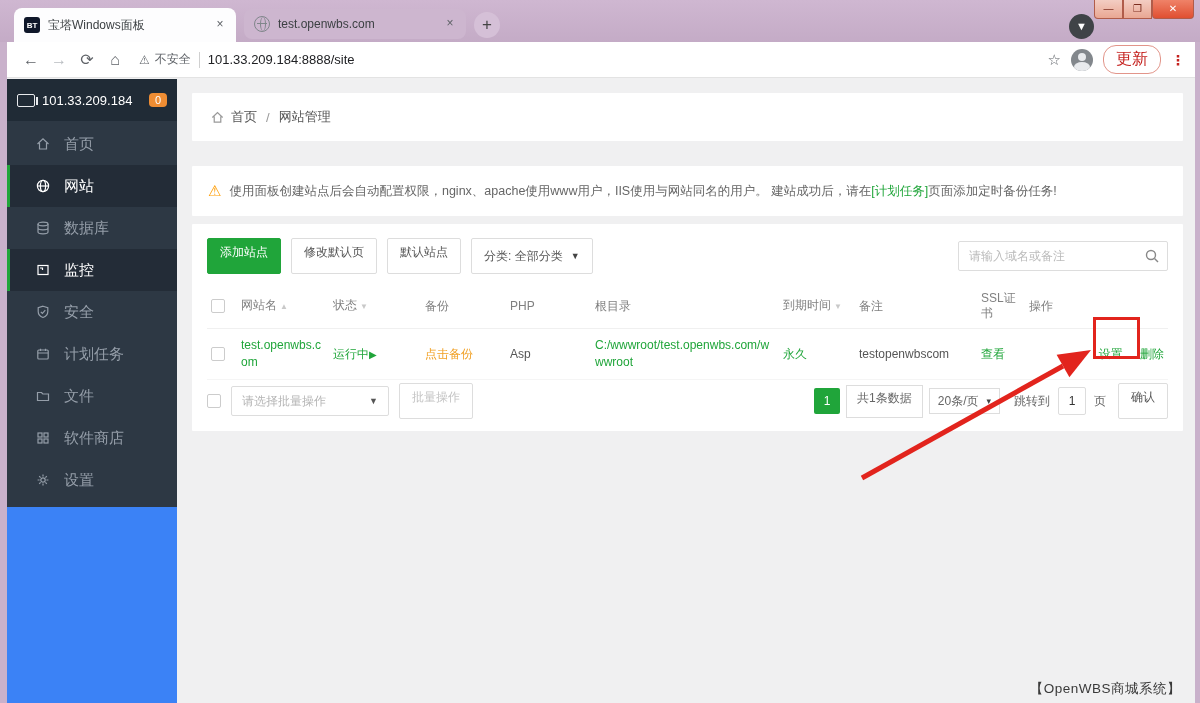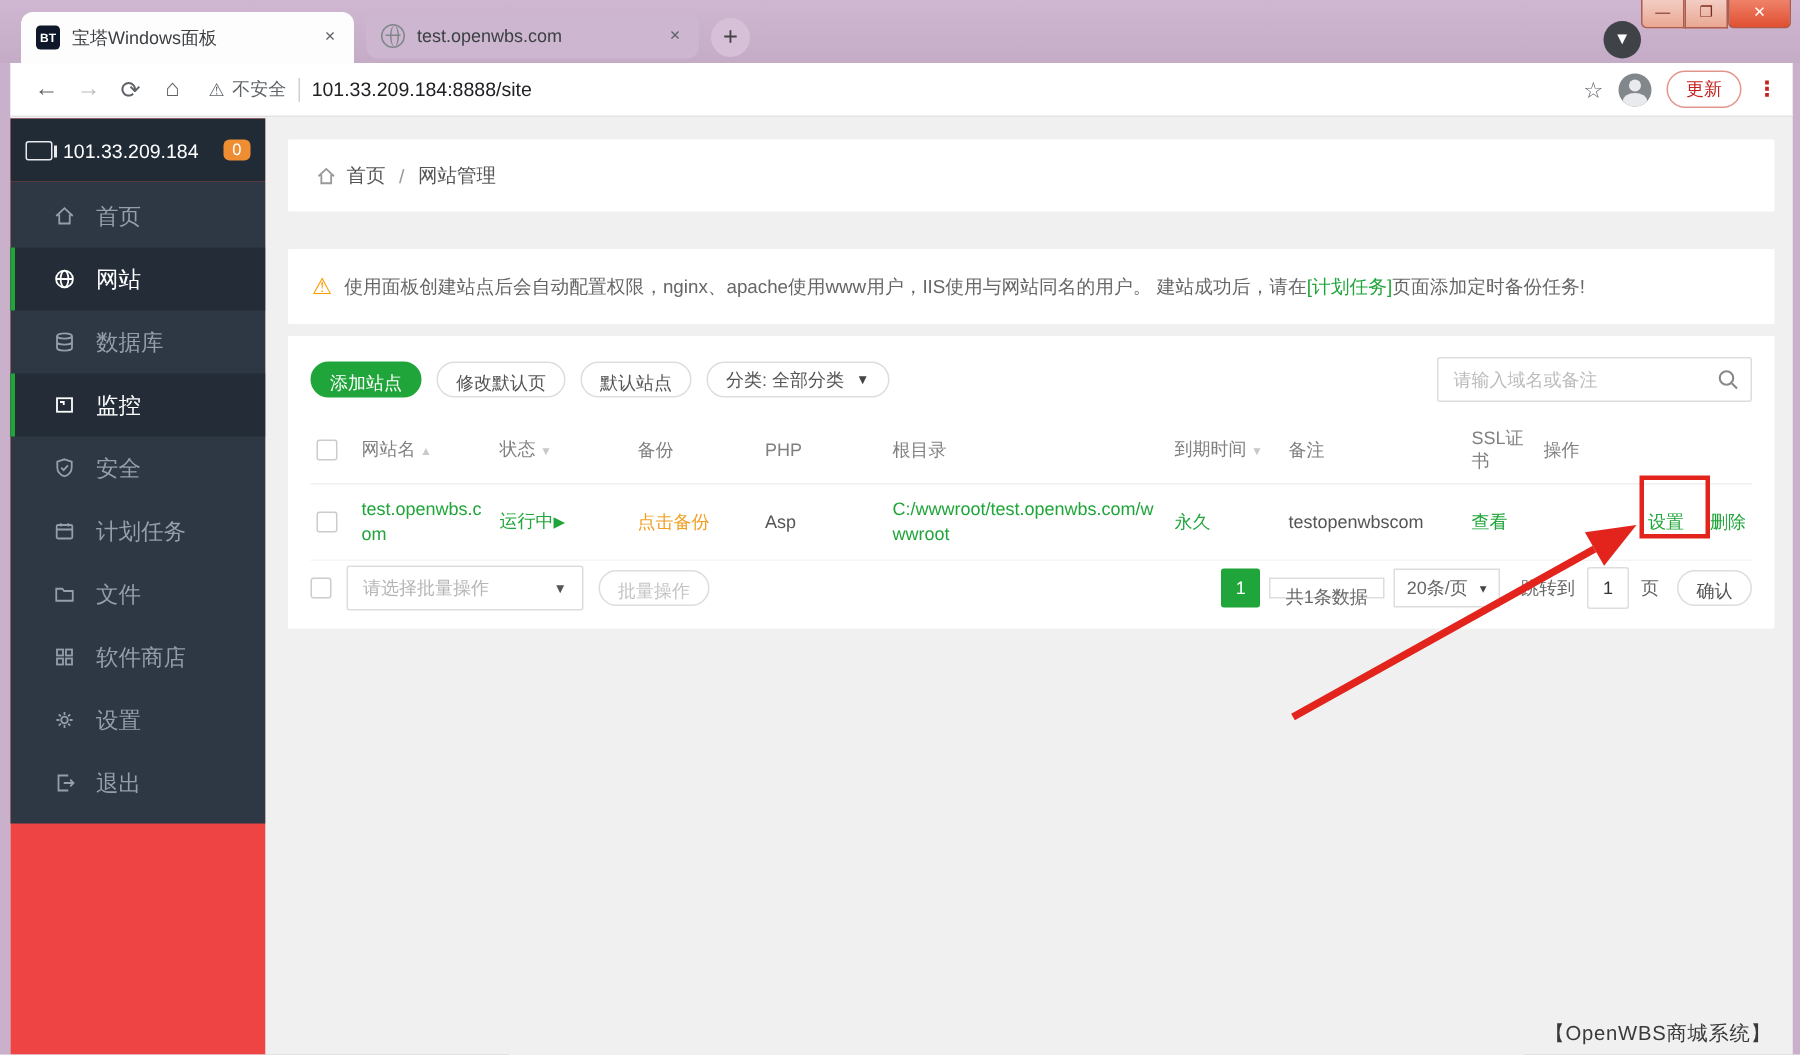--- a/index.html
+++ b/index.html
@@ -42,29 +42,29 @@
   .nav-ico.disabled { color:#b8bcc0; }
   .addr { display:flex; align-items:center; margin-left:10px; flex:1; font-size:13px; color:#202124; }
   .warn-tri { color:#5f6368; font-size:12px; margin-right:5px; }
   .not-secure { color:#5f6368; font-size:12px; margin-right:8px; }
   .addr-sep { width:1px; height:16px; background:#d0d0d0; margin-right:8px; }
   .toolbar-right { display:flex; align-items:center; gap:10px; }
   .star { color:#5f6368; font-size:15px; }
   .avatar { width:22px; height:22px; border-radius:50%; background:#82878c; position:relative; overflow:hidden; }
   .avatar:before { content:""; position:absolute; left:7px; top:4px; width:8px; height:8px; border-radius:50%; background:#e8eaed; }
   .avatar:after { content:""; position:absolute; left:3px; top:13px; width:16px; height:10px; border-radius:50%; background:#e8eaed; }
-  .update-pill { border:1.5px solid #e2958a; color:#c5221f; border-radius:13px; font-size:12px;
+  .update-pill { border:1.5px solid #e2958a; color:#c5221f; border-radius:13px; font-size:16px;
     padding:3px 12px; background:#fff; }
   .kebab { color:#c5221f; font-size:14px; font-weight:bold; letter-spacing:0; }
 
   
   .content { position:absolute; top:37px; left:0; right:0; bottom:0; display:flex; }
 
   
-  .sidebar { width:170px; background:#ef4444; display:flex; flex-direction:column; }
+  .sidebar { width:170px; background:#3b82f6; display:flex; flex-direction:column; }
   .sidebar-header { height:42px; background:#202b36; display:flex; align-items:center; padding:0 10px; color:#fff; }
   .monitor-ico { width:18px; height:13px; border:1.5px solid #e8eaed; border-radius:2px; position:relative; margin-right:7px; }
   .monitor-ico:after { content:""; position:absolute; right:-4px; top:2px; width:2px; height:8px; background:#e8eaed; }
   .server-ip { font-size:13px; flex:1; }
   .badge { background:#ef8d33; color:#fff; font-size:11px; border-radius:4px; padding:1px 6px; }
   .menu { background:#2d3844; padding:2px 0 6px; }
   .menu-item { height:42px; display:flex; align-items:center; padding-left:25px; color:#959ea9;
     font-size:15px; border-left:3px solid transparent; cursor:pointer; }
   .menu-item svg { width:16px; height:16px; margin-right:13px; stroke:currentColor; fill:none;
     stroke-width:1.2; flex:0 0 16px; }
@@ -77,21 +77,21 @@
     margin-bottom:25px; }
   .breadcrumb-card svg { width:15px; height:15px; stroke:#999; fill:none; stroke-width:1.3; margin-right:6px; }
   .crumb-sep { margin:0 9px; color:#999; }
   .notice-card { height:50px; display:flex; align-items:center; padding:0 16px; font-size:12.5px; color:#666;
     margin-bottom:8px; }
   .warn-ico { color:#ff9c00; font-size:15px; margin-right:8px; }
   .green-text { color:#20a53a; }
 
   .main-card { padding:14px 15px 12px; }
   .tools-row { display:flex; align-items:center; }
-  .btn { height:24px; line-height:26px; font-size:12px; border-radius:12px; padding:0 12px; cursor:pointer;
+  .btn { height:36px; line-height:26px; font-size:12px; border-radius:2px; padding:0 12px; cursor:pointer;
     background:#fff; border:1px solid #ddd; color:#555; margin-right:10px; white-space:nowrap; }
   .btn.primary { background:#20a53a; border-color:#20a53a; color:#fff; }
   .dropdown { display:flex; align-items:center; }
   .chev { font-size:9px; color:#444; margin-left:8px; }
   .search-wrap { margin-left:auto; position:relative; }
   .search-input { width:210px; height:30px; border:1px solid #ddd; border-radius:2px; font-size:12px;
     padding:0 30px 0 10px; color:#333; font-family:inherit; }
   .search-input::placeholder { color:#bbb; }
   .search-ico { position:absolute; right:8px; top:7px; width:16px; height:16px; }
   .search-ico svg { stroke:#888; fill:none; stroke-width:1.4; width:16px; height:16px; }
@@ -115,21 +115,21 @@
   .act-link { color:#20a53a; margin-left:14px; cursor:pointer; text-decoration:none; }
 
   .pager-row { display:flex; align-items:center; margin-top:3px; }
   .batch-select { width:158px; height:30px; border:1px solid #ddd; border-radius:2px; display:flex; align-items:center;
     padding:0 10px; color:#b5b5b5; font-size:12px; margin:0 10px; }
   .batch-select .chev { margin-left:auto; color:#555; }
   .batch-btn { color:#c4c4c4; }
   .pager { margin-left:auto; display:flex; align-items:center; font-size:12px; color:#666; }
   .page-num { width:26px; height:26px; background:#20a53a; color:#fff; text-align:center; line-height:26px;
     border-radius:2px; }
-  .total-box { border:1px solid #ddd; height:14px; line-height:24px; padding:0 10px; margin-left:6px; }
+  .total-box { border:1px solid #ddd; height:33px; line-height:24px; padding:0 10px; margin-left:6px; }
   .perpage { border:1px solid #ddd; height:26px; display:flex; align-items:center; padding:0 8px; margin-left:6px; }
   .jump-label { margin-left:14px; }
   .jump-input { width:28px; height:28px; border:1px solid #ddd; border-radius:2px; text-align:center;
     font-size:12px; color:#333; margin:0 8px; font-family:inherit; }
   .confirm-btn { margin-left:12px; margin-right:0; }
 
   .footer-brand { position:absolute; right:14px; bottom:5px; font-size:13.5px; color:#3a3a3a; letter-spacing:0.5px; }
 
   
   .hl-box { position:absolute; left:1093px; top:317px; width:47px; height:42px; border:3px solid #e2241d;
@@ -247,26 +247,20 @@
               <rect x="9" y="9" width="4" height="4"></rect>
             </svg>
           <span>软件商店</span>
         </div>
         <div class="menu-item">
           <svg viewBox="0 0 16 16">
               <circle cx="8" cy="8" r="2.2"></circle>
               <path d="M8 2.6v2 M8 11.4v2 M2.6 8h2 M11.4 8h2 M4.2 4.2l1.4 1.4 M10.4 10.4l1.4 1.4 M11.8 4.2l-1.4 1.4 M5.6 10.4 4.2 11.8"></path>
             </svg>
           <span>设置</span>
-        </div>
-        <div class="menu-item">
-          <svg viewBox="0 0 16 16">
-              <path d="M10.5 3H4v10h6.5 M7.5 8H14 M11.8 5.8 14 8l-2.2 2.2"></path>
-            </svg>
-          <span>退出</span>
         </div>
       </div>
     </div>
 
     <div class="main">
       <div class="card breadcrumb-card">
         <svg viewBox="0 0 16 16">
             <path d="M2.5 8 8 2.8 13.5 8 M4.5 7v6h7V7"></path>
           </svg>
         <span>首页</span>

